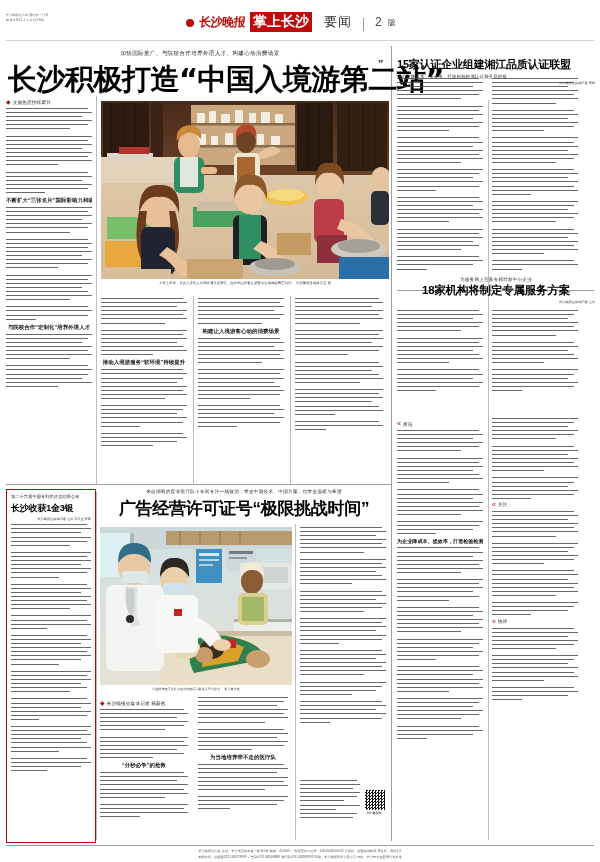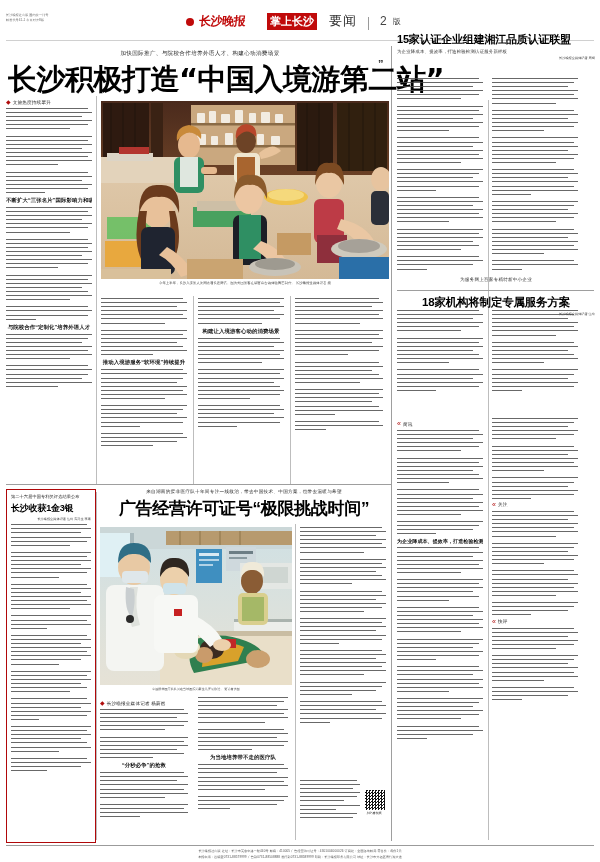--- a/index.html
+++ b/index.html
@@ -5,21 +5,21 @@
   html,body{margin:0;padding:0;background:#ffffff;}
   body{width:600px;height:862px;font-family:"Liberation Sans","DejaVu Sans",sans-serif;color:#1a1a1a;overflow:hidden;position:relative;}
   .page{position:relative;width:600px;height:862px;background:#fff;}
 
   
   .masthead{position:absolute;left:0;top:0;width:600px;height:40px;}
   .mast-corner{position:absolute;left:6px;top:13px;width:84px;font-size:3.1px;line-height:1.5;color:#6a6a6a;letter-spacing:.1px;}
   .mast-center{position:absolute;left:186px;top:12px;display:flex;align-items:center;gap:5px;}
   .logo-dot{width:8px;height:8px;border-radius:50%;background:#c00a0a;display:inline-block;position:relative;top:1px;}
   .logo-cs{font-size:12px;font-weight:bold;color:#c00a0a;font-family:"DejaVu Serif",serif;letter-spacing:-.5px;transform:skewX(-6deg);}
-  .logo-zs{font-size:11px;font-weight:bold;color:#ffffff;background:#c00a0a;padding:1px 3px;letter-spacing:0px;margin-left:17px;}
+  .logo-zs{font-size:14px;font-weight:bold;color:#ffffff;background:#c00a0a;padding:1px 3px;letter-spacing:0px;margin-left:0;}
   .mast-sec{font-size:13px;color:#333;margin-left:7px;letter-spacing:1px;}
   .mast-bar{display:inline-block;width:1px;height:13px;background:#9a9a9a;margin:0 6px;position:relative;top:2px;}
   .mast-page{font-size:12px;color:#444;}
 
   
   .vrule{position:absolute;width:1px;background:#bdbdbd;}
   .hrule{position:absolute;height:1px;background:#bdbdbd;}
 
   
   .kicker{font-size:5.6px;color:#2b2b2b;letter-spacing:.3px;text-align:center;white-space:nowrap;}
@@ -709,21 +709,21 @@
         <div class="tline w100"></div>
       <div class="tline w95"></div>
         <div class="tline w74"></div>
         <div class="tline w100"></div>
         <div class="tline w60"></div>
       <div class="tline w95"></div>
         <div class="tline w88"></div>
     </div>
   </div>
 
-  <div style="position:absolute;left:397px;top:32px;width:198px;">
+  <div style="position:absolute;left:397px;top:57px;width:198px;">
     <div class="head-sub" style="font-size:11px;">15家认证企业组建湘江品质认证联盟</div>
     <div style="font-size:4.4px;color:#333;margin-top:2px;letter-spacing:.2px;">为企业降成本、提效率，打造检验检测认证服务新样板</div>
     <div style="font-size:3.2px;color:#444;text-align:right;margin-top:2px;">长沙晚报全媒体记者 周斌</div>
   </div>
 
   <div style="position:absolute;left:378px;top:58px;font-size:11px;color:#333;font-weight:bold;">”</div>
 
   <div class="body-col" style="left:397px;top:78px;width:86px;height:206px;">
     <div>
       <div class="tline w95"></div>
@@ -827,21 +827,21 @@
         <div class="tline w60"></div>
       <div class="para-gap"></div>
       <div class="tline w95"></div>
         <div class="tline w100"></div>
         <div class="tline w35"></div>
     </div>
   </div>
 
   <div style="position:absolute;left:397px;top:277px;width:198px;">
     <div style="font-size:4.6px;color:#333;letter-spacing:.2px;text-align:center;">为服务网上百家专精特新中小企业</div>
-    <div class="head-sub" style="font-size:11.5px;text-align:center;margin-top:13px;">18家机构将制定专属服务方案</div>
+    <div class="head-sub" style="font-size:11.5px;text-align:center;margin-top:1px;">18家机构将制定专属服务方案</div>
     <div style="font-size:3.2px;color:#444;text-align:right;margin-top:2px;">长沙晚报全媒体记者 伍玲</div>
   </div>
 
   <div class="body-col" style="left:397px;top:310px;width:86px;height:100px;">
     <div>
       <div class="tline w95"></div>
         <div class="tline w100"></div>
         <div class="tline w88"></div>
         <div class="tline w100"></div>
       <div class="tline w95"></div>

